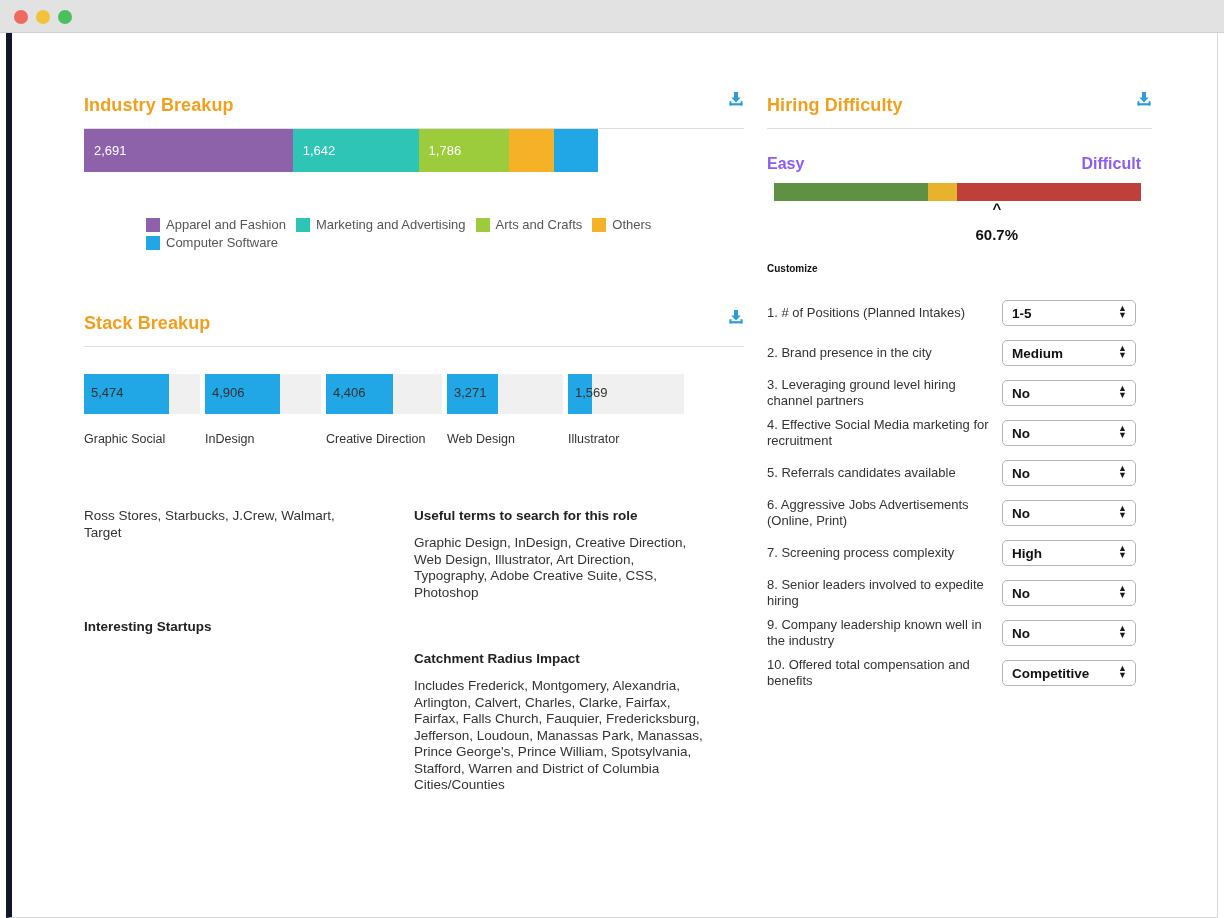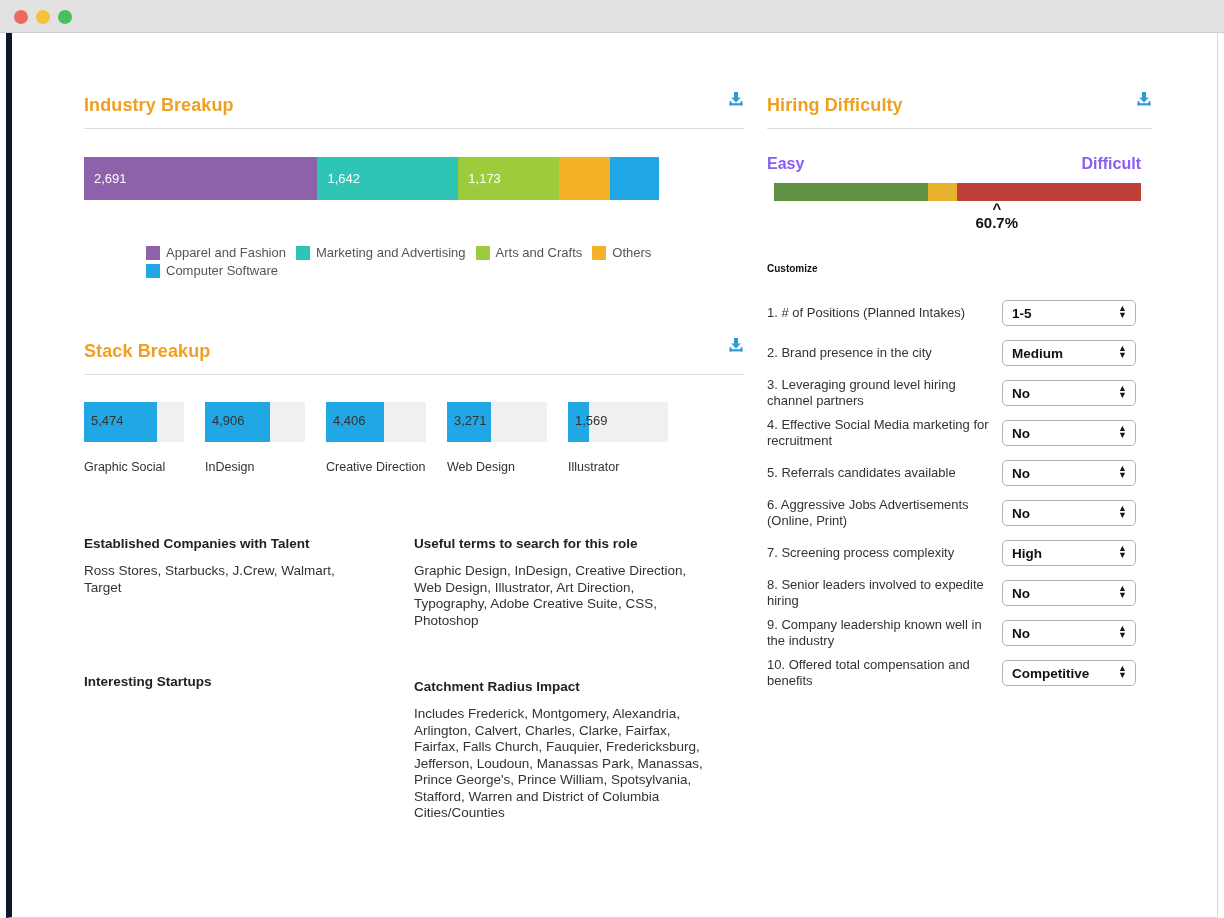--- a/index.html
+++ b/index.html
@@ -95,22 +95,21 @@
     top: -4px;
     width: 16px;
     height: 16px;
     cursor: pointer;
   }
 
   
   .industry-bar {
     display: flex;
     height: 43px;
-    margin-top: 28px;
-    width: 575px;
+    width: 514px;
   }
   .industry-seg {
     display: flex;
     align-items: center;
     color: #ffffff;
     font-size: 13px;
     box-sizing: border-box;
   }
   .industry-seg span { padding-left: 10px; }
 
@@ -141,20 +140,21 @@
   .stack-wrap {
     margin-top: 27px;
     display: flex;
   }
   .stack-col { width: 121px; }
   .stack-track {
     position: relative;
     width: 100px;
     height: 40px;
     background: #f0f0f0;
+    padding-left: 16px;
   }
   .stack-fill {
     position: absolute;
     left: 0; top: 0; bottom: 0;
     background: #22a7e6;
   }
   .stack-value {
     position: absolute;
     left: 7px;
     top: 11px;
@@ -224,20 +224,21 @@
     font-size: 15px;
     font-weight: bold;
     line-height: 11px;
     color: #111111;
   }
   .gauge-pct {
     font-size: 15px;
     font-weight: bold;
     color: #111111;
     line-height: 18px;
+    margin-top: 12px;
   }
 
   .customize-title {
     margin-top: 62px;
     font-size: 10px;
     font-weight: bold;
     color: #111111;
   }
 
   
@@ -321,21 +322,21 @@
         </div>
 
         <div class="industry-bar">
           <div class="industry-seg" style="width:40.6%;background:#8e62ab">
             <span>2,691</span>
           </div>
           <div class="industry-seg" style="width:24.5%;background:#2ec4b6">
             <span>1,642</span>
           </div>
           <div class="industry-seg" style="width:17.5%;background:#9ccb3b">
-            <span>1,173</span>
+            <span>1,786</span>
           </div>
           <div class="industry-seg" style="width:8.9%;background:#f5b127"></div>
           <div class="industry-seg" style="width:8.5%;background:#22a7e6"></div>
         </div>
 
         <div class="legend">
           <span class="legend-item">
             <span class="legend-swatch" style="background:#8e62ab"></span>
             <span class="legend-label">Apparel and Fashion</span>
           </span><span class="legend-item">
@@ -402,21 +403,20 @@
               <div class="stack-fill" style="width:21%"></div>
               <div class="stack-value">1,569</div>
             </div>
             <div class="stack-label">Illustrator</div>
           </div>
         </div>
       </div>
 
       <div class="text-grid">
         <div class="text-col">
-          <div class="block-title">Established Companies with Talent</div>
           <p class="block-body">Ross Stores, Starbucks, J.Crew, Walmart, Target</p>
           <div class="block-gap"></div>
           <div class="block-title">Interesting Startups</div>
           <p class="block-body"></p>
         </div>
         <div class="text-col right">
           <div class="block-title">Useful terms to search for this role</div>
           <p class="block-body wide">Graphic Design, InDesign, Creative Direction, Web Design, Illustrator, Art Direction, Typography, Adobe Creative Suite, CSS, Photoshop</p>
           <div class="block-gap tall"></div>
           <div class="block-title">Catchment Radius Impact</div>

